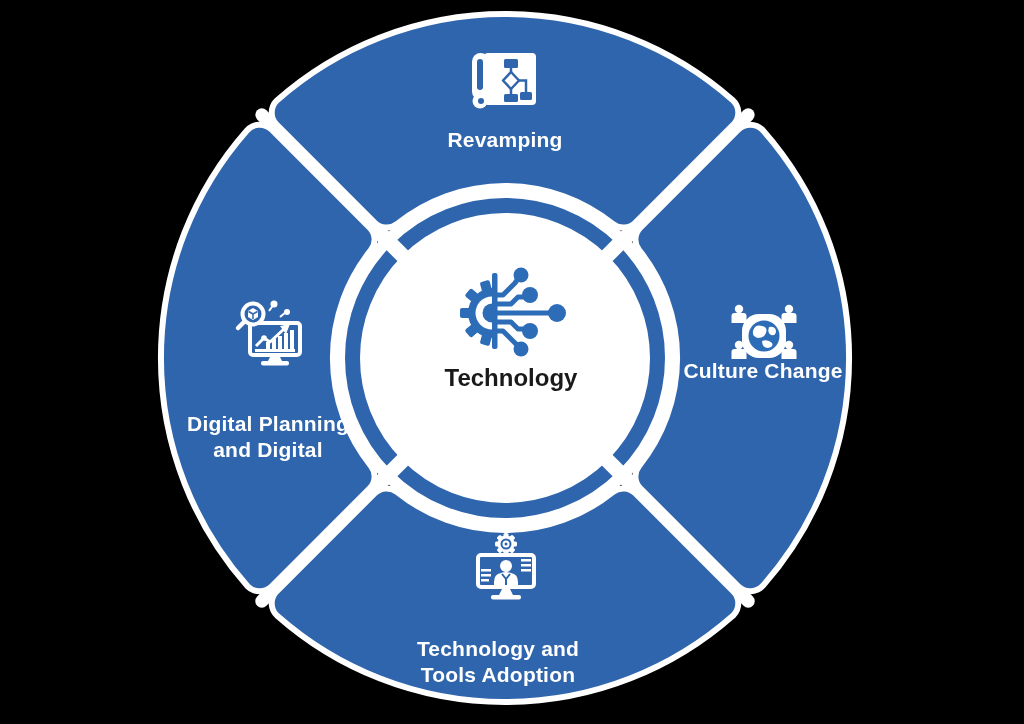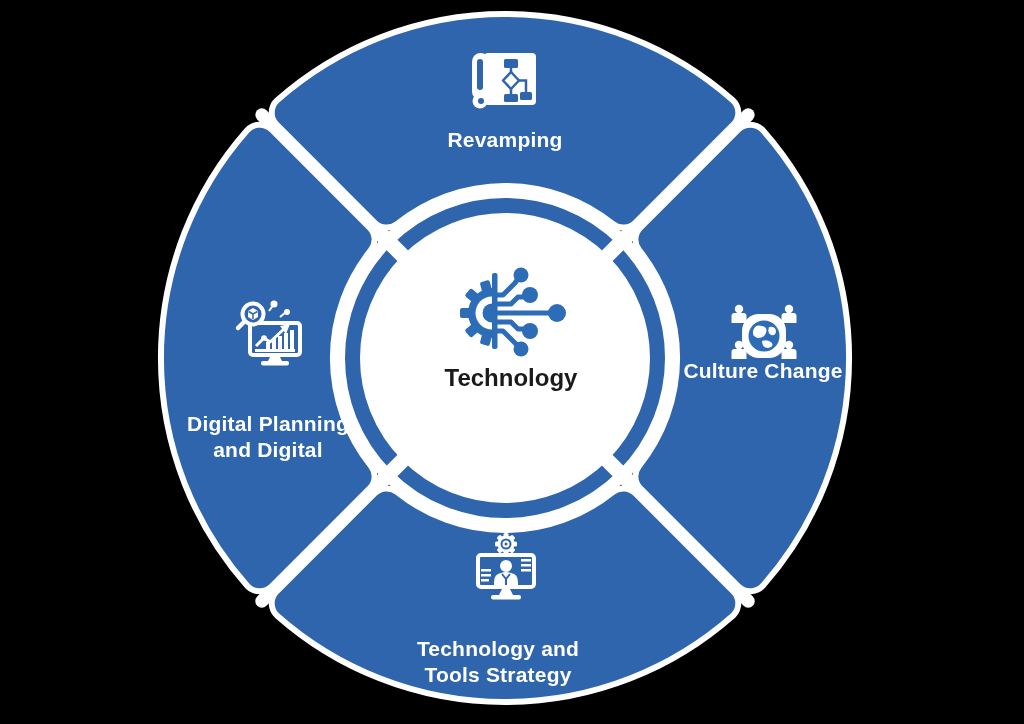--- a/index.html
+++ b/index.html
@@ -201,21 +201,21 @@
     <div>Revamping</div>
   </div>
 
   <div class="seg-label" style="left:613px;top:358px;">
     <div>Culture Change</div>
     <div></div>
   </div>
 
   <div class="seg-label" style="left:348px;top:624px;margin-top:12px;">
     <div>Technology and</div>
-    <div>Tools Strategy</div>
+    <div>Tools Adoption</div>
   </div>
 
   <div class="seg-label" style="left:118px;top:375px;margin-top:36px;">
     <div>Digital Planning</div>
     <div>and Digital</div>
   </div>
 
   <div class="center-label" style="left:361px;top:363px;">
     <div>Technology</div>
   </div>

